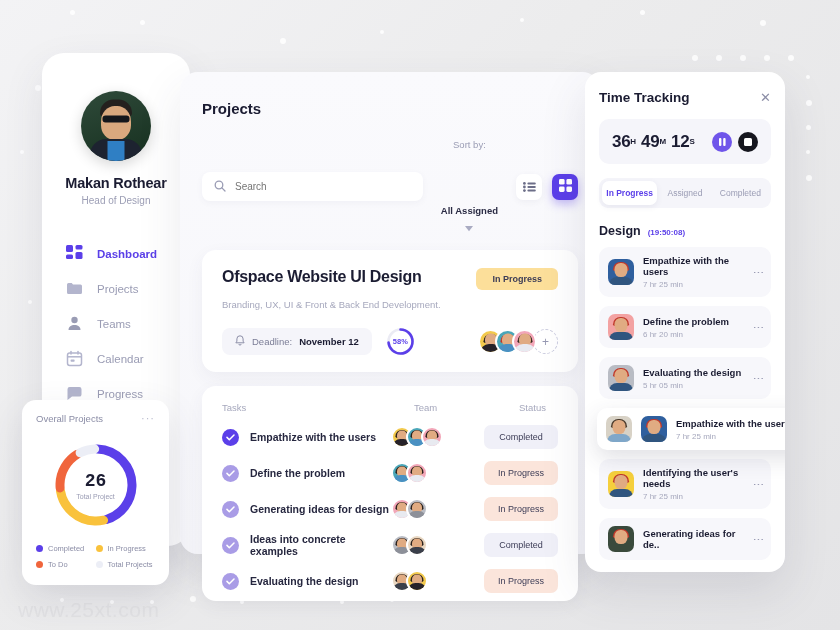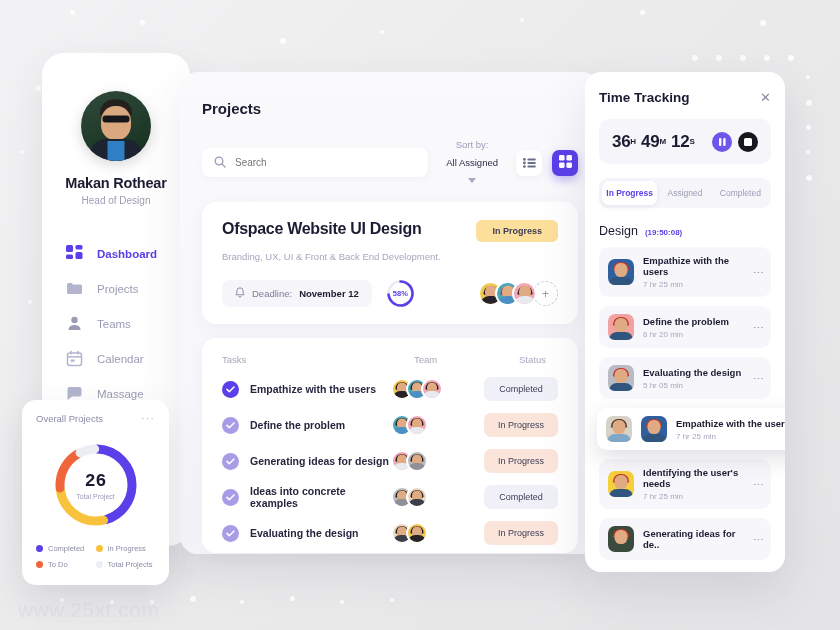--- a/index.html
+++ b/index.html
@@ -72,21 +72,21 @@
   }
   .search input {
     border: none; outline: none; background: transparent;
     font-size: 10px; color: #8b8da6; width: 100%;
     font-family: "Liberation Sans", sans-serif;
   }
   .sortby {
     display: flex; align-items: center; gap: 7px; font-size: 9.5px;
     color: #9a9cb4; padding: 0 8px; white-space: nowrap; flex-direction: column;
   }
-  .sortby b { color: #2a2b44; font-weight: 400; }
+  .sortby b { color: #2a2b44; font-weight: 700; margin-top: 48px; }
   .viewbtn {
     width: 26px; height: 26px; border-radius: 7px; background: #fff;
     display: flex; align-items: center; justify-content: center;
     box-shadow: 0 2px 6px rgba(70,70,110,.06); cursor: pointer;
   }
   .viewbtn.active { background: #5b3fe9; box-shadow: 0 4px 10px rgba(91,63,233,.35); }
 
   .pcard {
     margin-top: 16px; background: #fff; border-radius: 14px;
     padding: 18px 20px 16px 20px;
@@ -199,21 +199,21 @@
   .tbtn { width: 20px; height: 20px; border-radius: 50%; display: flex;
           align-items: center; justify-content: center; cursor: pointer; }
   .tbtn.pause { background: #6f55ea; }
   .tbtn.stop { background: #16171f; }
   .tabs { display: flex; background: #f5f5fa; border-radius: 9px; margin-top: 14px; padding: 3px; }
   .tab { flex: 1; text-align: center; font-size: 8.5px; color: #9a9cb4;
          padding: 7px 0; border-radius: 7px; cursor: pointer; }
   .tab.active { background: #fff; color: #5b3fe9; font-weight: 700;
                 box-shadow: 0 2px 6px rgba(70,70,110,.08); }
   .sect { display: flex; align-items: baseline; gap: 7px; margin-top: 16px; }
-  .sect-t { font-size: 12.5px; font-weight: 400; color: #1b1c32; }
+  .sect-t { font-size: 12.5px; font-weight: 700; color: #1b1c32; }
   .sect-time { font-size: 8px; font-weight: 700; color: #5b3fe9; }
   .titem {
     margin-top: 9px; background: #f7f7fb; border-radius: 10px;
     padding: 8px 9px; display: flex; align-items: center; gap: 9px;
   }
   .titem.float {
     background: #fff; box-shadow: 0 8px 22px rgba(60,60,90,.16);
     position: relative; width: 230px; left: -2px; z-index: 5;
   }
   .tav-sq { width: 26px; height: 26px; border-radius: 7px; flex: none;
@@ -315,21 +315,21 @@
           </svg>
       </span>
       <span class="nav-label">Calendar</span>
     </div>
     <div class="nav-item">
       <span class="nav-ico">
         <svg width="17" height="17" viewBox="0 0 17 17">
             <path d="M1.5 4.2A2.2 2.2 0 013.7 2h9.6a2.2 2.2 0 012.2 2.2v5.2a2.2 2.2 0 01-2.2 2.2H6l-4.5 3.3z" fill="#b3b5cd"></path>
           </svg>
       </span>
-      <span class="nav-label">Massage</span>
+      <span class="nav-label">Progress</span>
     </div>
   </div>
 </div>
 
 <div class="main">
   <div class="main-title">Projects</div>
 
   <div class="toolbar">
     <div class="search">
       <span>

